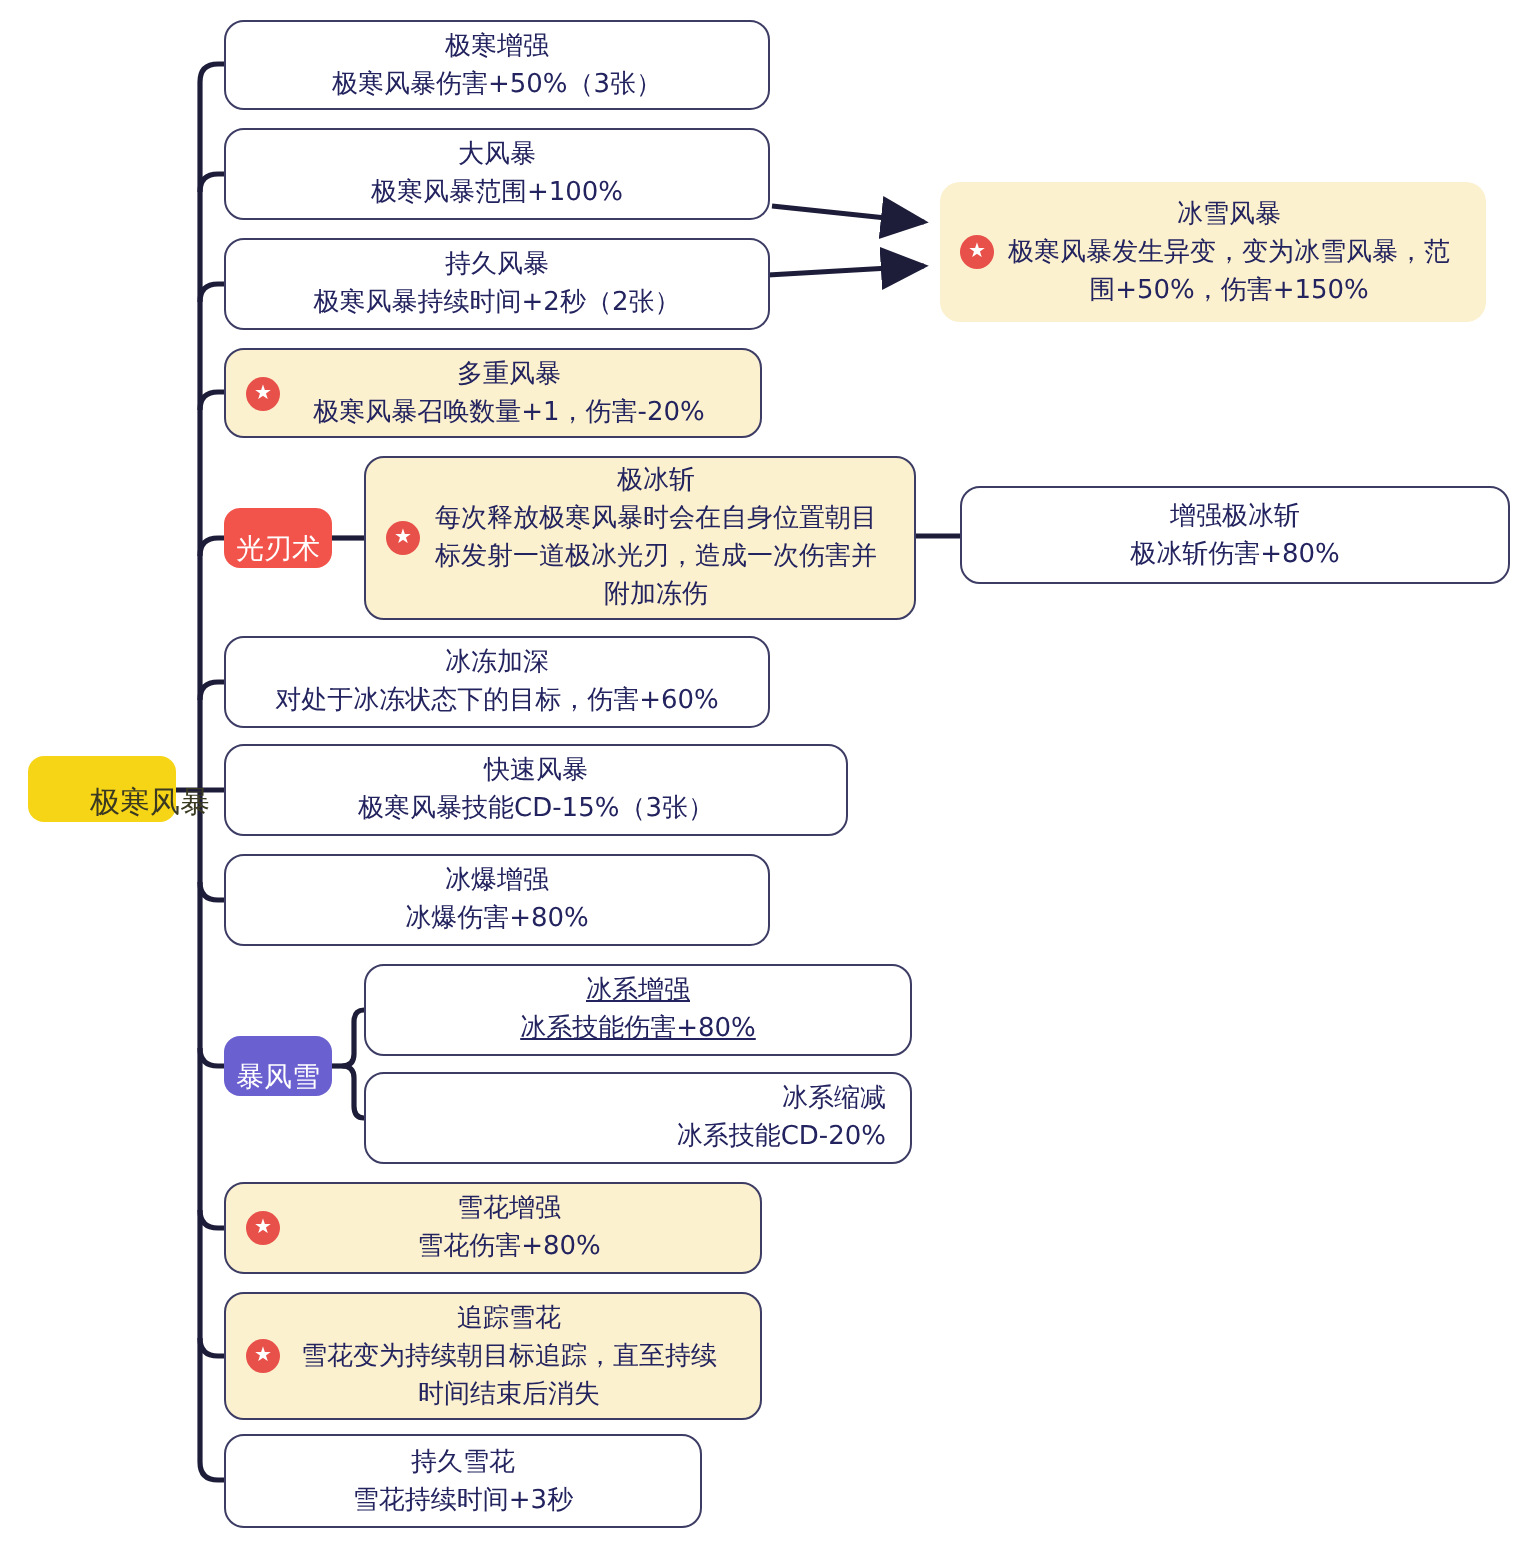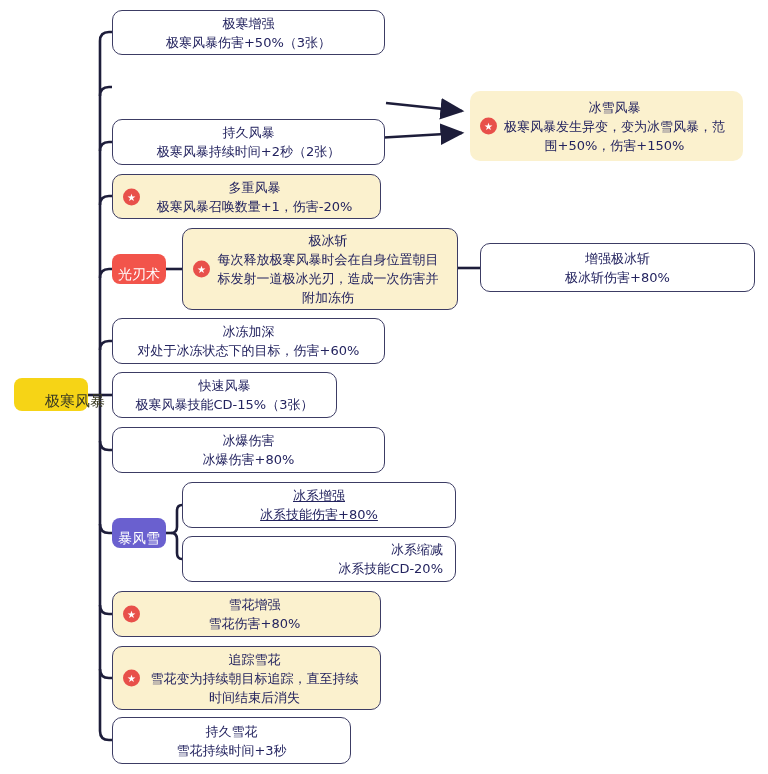--- a/index.html
+++ b/index.html
@@ -82,20 +82,24 @@
   </div>
   <div class="node purple" style="left:112px;top:518px;width:54px;height:30px;">
     <span>暴风雪</span>
   </div>
 
   <div class="card" style="left:112px;top:10px;width:273px;height:45px;">
     <div class="card-title">极寒增强</div>
     <div class="card-desc">极寒风暴伤害+50%（3张）</div>
   </div>
 
+  <div class="card" style="left:112px;top:64px;width:273px;height:46px;">
+    <div class="card-title">大风暴</div>
+    <div class="card-desc">极寒风暴范围+100%</div>
+  </div>
 
   <div class="card" style="left:112px;top:119px;width:273px;height:46px;">
     <div class="card-title">持久风暴</div>
     <div class="card-desc">极寒风暴持续时间+2秒（2张）</div>
   </div>
 
   <div class="card highlight starred" style="left:112px;top:174px;width:269px;height:45px;">
     <span class="star">★</span>
     <div class="card-title">多重风暴</div>
     <div class="card-desc">极寒风暴召唤数量+1，伤害-20%</div>
@@ -105,27 +109,27 @@
     <span class="star">★</span>
     <div class="card-title">极冰斩</div>
     <div class="card-desc">每次释放极寒风暴时会在自身位置朝目标发射一道极冰光刃，造成一次伤害并附加冻伤</div>
   </div>
 
   <div class="card" style="left:112px;top:318px;width:273px;height:46px;">
     <div class="card-title">冰冻加深</div>
     <div class="card-desc">对处于冰冻状态下的目标，伤害+60%</div>
   </div>
 
-  <div class="card" style="left:112px;top:372px;width:225px;height:46px;">
+  <div class="card" style="left:112px;top:372px;width:312px;height:46px;">
     <div class="card-title">快速风暴</div>
     <div class="card-desc">极寒风暴技能CD-15%（3张）</div>
   </div>
 
   <div class="card" style="left:112px;top:427px;width:273px;height:46px;">
-    <div class="card-title">冰爆伤害</div>
+    <div class="card-title">冰爆增强</div>
     <div class="card-desc">冰爆伤害+80%</div>
   </div>
 
   <div class="card" style="left:182px;top:482px;width:274px;height:46px;text-decoration:underline;">
     <div class="card-title">冰系增强</div>
     <div class="card-desc">冰系技能伤害+80%</div>
   </div>
 
   <div class="card" style="left:182px;top:536px;width:274px;height:46px;text-align:right;">
     <div class="card-title">冰系缩减</div>

